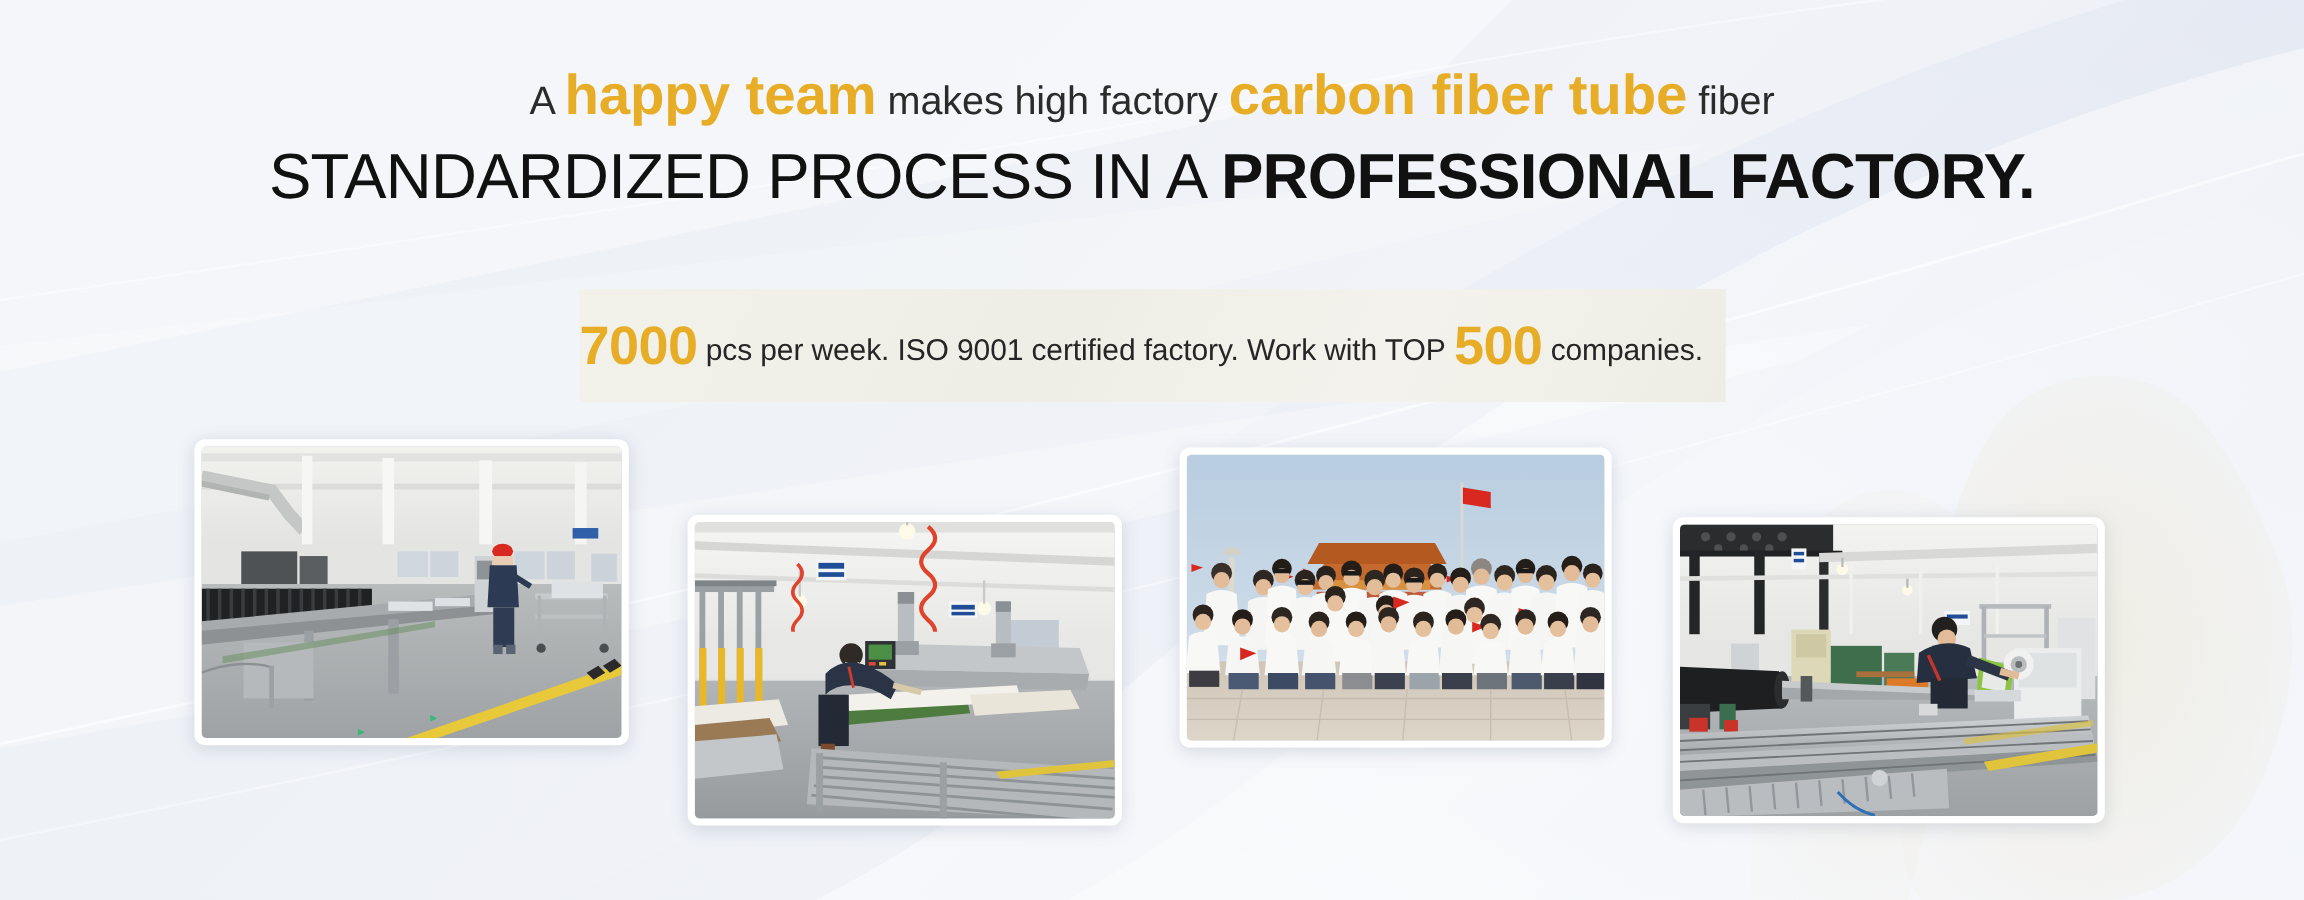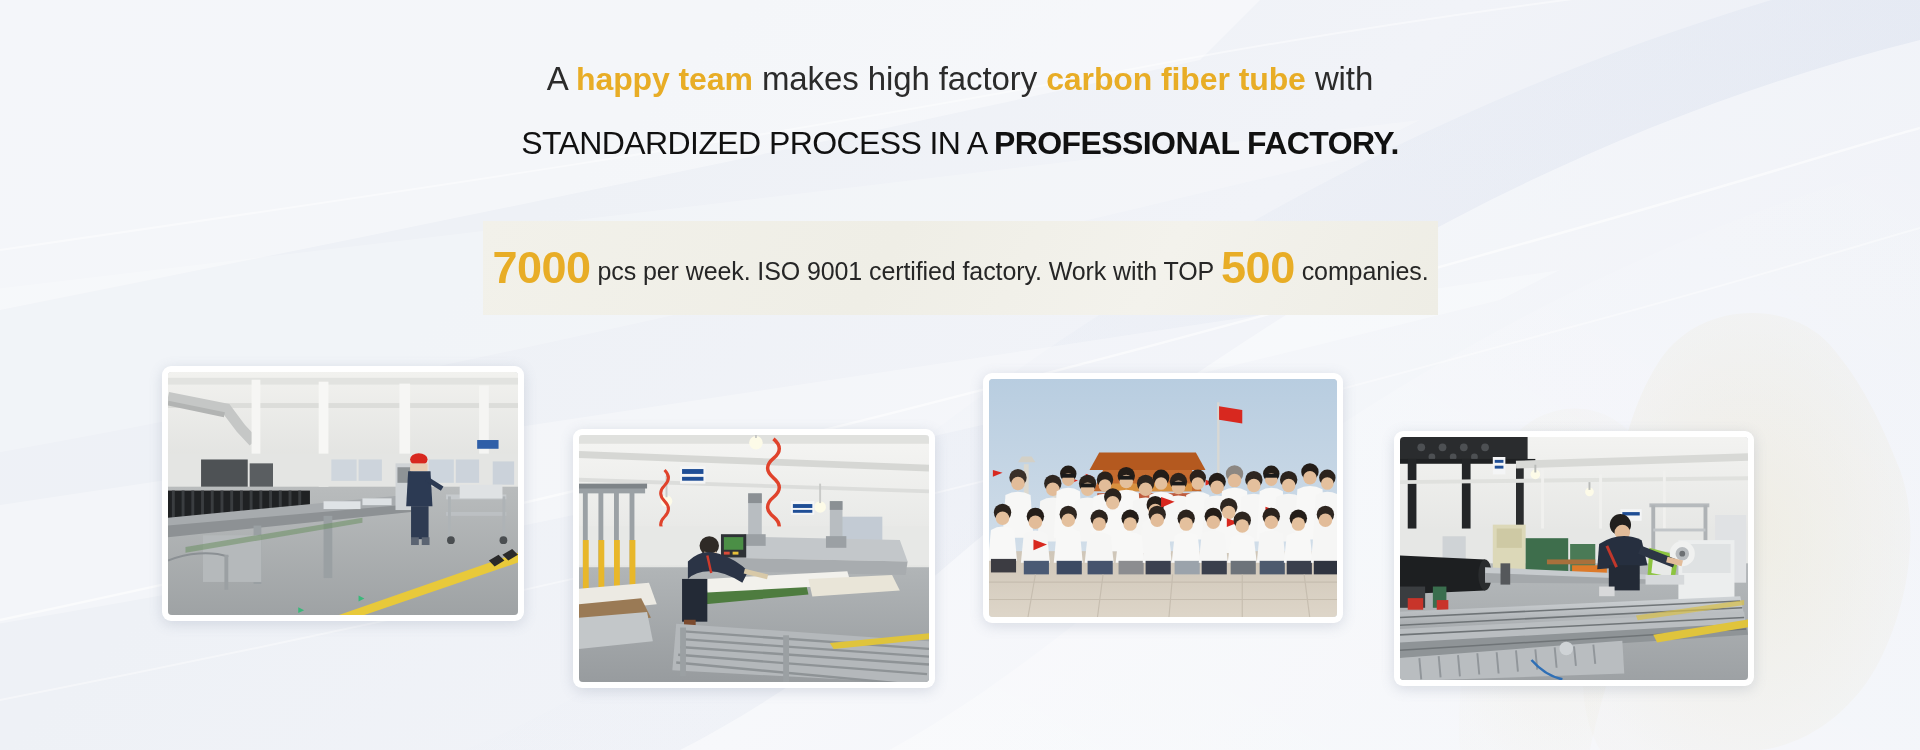--- a/index.html
+++ b/index.html
@@ -38,46 +38,46 @@
     font-size: 33px;
     line-height: 42px;
     color: #2b2b2b;
     font-weight: 400;
     letter-spacing: -0.1px;
     white-space: nowrap;
   }
   .line-1 .accent {
     color: #e8ad26;
     font-weight: 700;
-    font-size: 32px;
+    font-size: 47px;
   }
 
   .line-2 {
     margin-top: 17px;
-    font-size: 32px;
+    font-size: 53px;
     line-height: 52px;
     color: #111111;
     letter-spacing: -0.6px;
     white-space: nowrap;
     text-align: center;
   }
   .line-2 .light { font-weight: 400; }
   .line-2 .heavy { font-weight: 700; }
 
   
   .stat-band {
     position: absolute;
     left: 483px;
-    top: 221px;
+    top: 241px;
     width: 955px;
     height: 94px;
     background: linear-gradient(118deg, #f2f1ea 0%, #efeee6 42%, #f3f2ec 70%, #eeede5 100%);
     display: flex;
     align-items: center;
-    justify-content: center;
+    justify-content: flex-start;
     z-index: 4;
   }
   .stat-text {
     font-size: 25px;
     color: #262626;
     font-weight: 400;
     white-space: nowrap;
     letter-spacing: -0.1px;
   }
   .stat-text .big {
@@ -156,21 +156,21 @@
       <path d="M0,250 C380,195 760,140 1180,60 C1420,16 1700,-20 1920,-40" fill="none" stroke="#ffffff" stroke-width="2" opacity="0.45"></path>
     </svg>
   </div>
 
   <div class="headline-wrap">
     <div class="line-1">
       <span>A</span>
       <span class="accent">happy team</span>
       <span>makes high factory</span>
       <span class="accent">carbon fiber tube</span>
-      <span>with</span>
+      <span>fiber</span>
     </div>
     <div class="line-2">
       <span class="light">STANDARDIZED PROCESS IN A</span>
       <span class="heavy">PROFESSIONAL FACTORY.</span>
     </div>
   </div>
 
   <div class="stat-band">
     <div class="stat-text">
       <span class="big">7000</span><span class="sp"></span><span>pcs per week. ISO 9001 certified factory. Work with TOP</span><span class="sp"></span><span class="big">500</span><span class="sp"></span><span>companies.</span>

